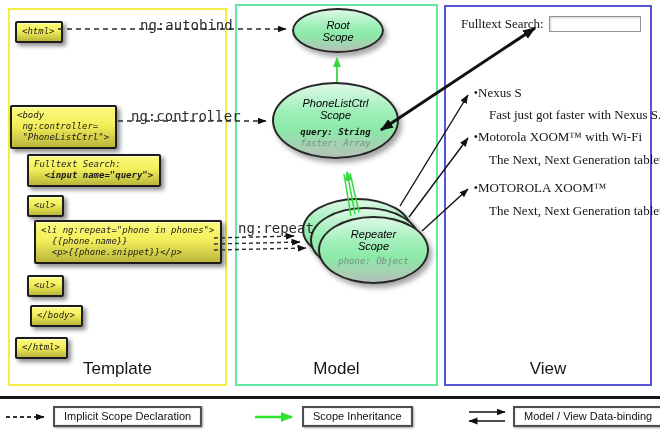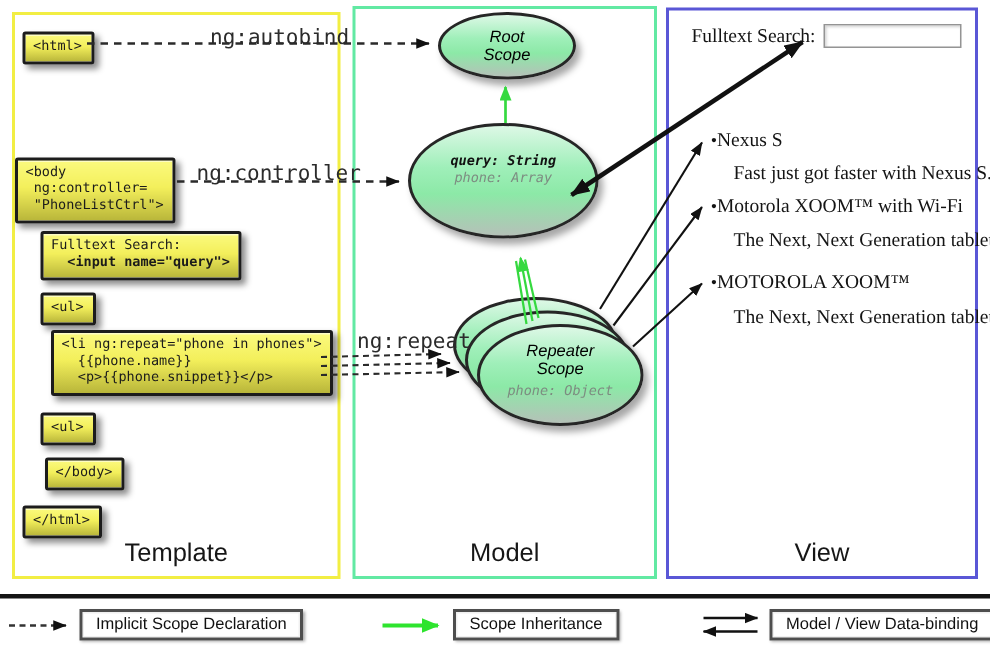--- a/index.html
+++ b/index.html
@@ -11,21 +11,21 @@
   #template-panel { left:8px;  top:8px; width:219px; height:378px; border:2px solid #f2ee43; }
   #model-panel    { left:235px; top:4px; width:203px; height:382px; border:2px solid #62e9a3; }
   #view-panel     { left:444px; top:5px; width:208px; height:381px; border:2px solid #5a57d6; }
   .panel-caption { position:absolute; bottom:5px; left:0; width:100%; text-align:center;
                    font-size:17px; color:#161616; }
 
   
   .code-box { position:absolute; padding:3px 6px 4px 5px;
               background:linear-gradient(180deg,#fbfa7e 0%,#f3ef5b 45%,#b9b63a 100%);
               border:2px solid #1c1c1c; border-radius:2px;
-              box-shadow:3px 3px 4px rgba(0,0,0,.45), inset 0 1px 0 rgba(255,255,255,.55); }
+              box-shadow:3px 3px 4px rgba(0,0,0,.45), inset 0 1px 0 rgba(255,255,255,.55);font-style:italic; }
   .code { font-family:"DejaVu Sans Mono", monospace; font-size:9px; line-height:11px;
           color:#1b1b1b; white-space:pre; }
   .code.b { font-weight:bold; }
 
   
   .mono-label { position:absolute; font-family:"DejaVu Sans Mono", monospace;
                 font-size:14px; color:#2b2b2b; white-space:pre; }
 
   
   .scope { position:absolute; border:2px solid #262626; border-radius:50%;
@@ -100,22 +100,23 @@
 
   <div id="model-panel" class="panel">
     <div class="panel-caption">Model</div>
   </div>
 
   <div class="scope" style="left:292px; top:8px; width:92px; height:45px; padding-top:9px;">
     <div class="scope-title" style="width:50px;">Root Scope</div>
   </div>
 
   <div class="scope" style="left:272px; top:82px; width:127px; height:77px; padding-top:13px;">
+    <div class="scope-title" style="width:84px;">PhoneListCtrl Scope</div>
     <div class="scope-prop prop-bold" style="margin-top:6px;">query: String</div>
-    <div class="scope-prop prop-gray">phone: Array</div>
+    <div class="scope-prop prop-gray">faster: Array</div>
   </div>
 
   <div class="scope" style="left:302px; top:198px; width:110px; height:64px;"></div>
   <div class="scope" style="left:310px; top:207px; width:110px; height:66px;"></div>
   <div class="scope" style="left:318px; top:216px; width:111px; height:68px; padding-top:10px;">
     <div class="scope-title" style="width:60px;">Repeater Scope</div>
     <div class="scope-prop prop-gray" style="margin-top:4px;">phone: Object</div>
   </div>
 
   <div class="mono-label" style="left:140px; top:17px;">ng:autobind</div>

